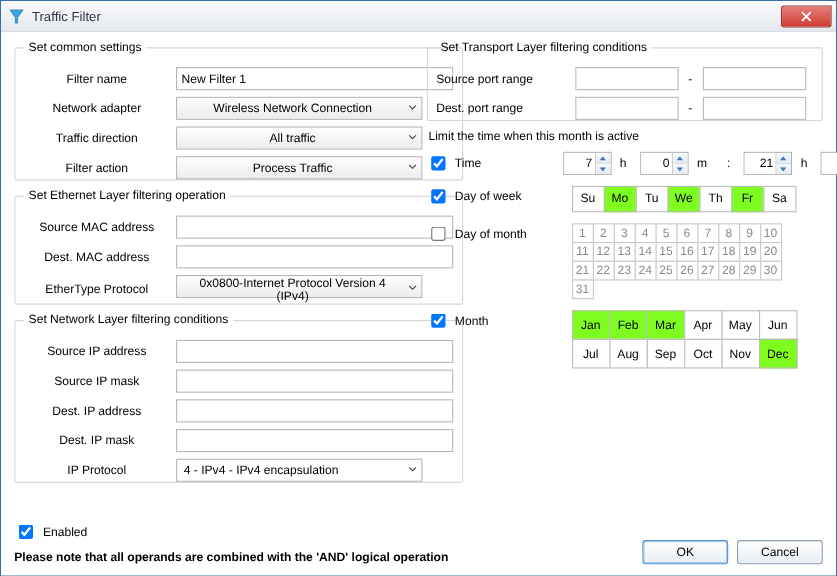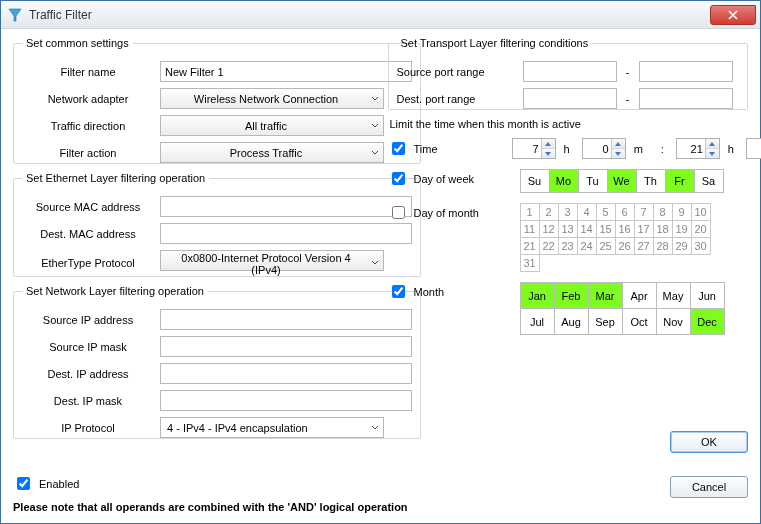--- a/index.html
+++ b/index.html
@@ -59,21 +59,21 @@
 .mon { display:flex; flex-wrap:wrap; width: calc(35px * 6); align-items: center; }
 .mon .cell { width:35px; height:27px; margin-top:-1px;}
 .mon .cell:nth-child(6n+1){ margin-left:0; }
 .mon .cell:nth-child(-n+6){ margin-top:0; }
 
 .right-block { display:flex; align-items:flex-start; gap: 12px; margin-top:10px; }
 .right-block .checkrow { margin-top:0; }
 
 .bottom { position:absolute; left:12px; right:12px; bottom:10px; }
 .note { margin-top: 8px; font-weight: bold; }
-.btns { position:absolute; right:0; bottom:15px; display:flex; gap:23px;flex-direction:column; }
+.btns { position:absolute; right:0; bottom:0; display:flex; gap:8px; }
 .btn { width:78px; height:22px; border:1px solid #8b9db5; border-radius:3px; background:linear-gradient(#fdfdfd,#e9eef4); cursor:pointer; }
 .btn.primary { border-color:#4a90d9; box-shadow: 0 0 0 1px #a9cdf0 inset; }
 .sep-colon { margin: 0 6px; }
 </style>
 </head>
 <body>
 
 <div class="window">
   <div class="titlebar">
     <span class="icon">
@@ -131,21 +131,21 @@
             </div>
           <div class="row">
               <span class="lbl">EtherType Protocol</span>
             <span class="combo-wrap"><button class="combo" style="text-align:center">0x0800-Internet Protocol Version 4 (IPv4)</button><span class="chev"><svg viewBox="0 0 8 8">
                     <path d="M1 2l3 3 3-3" fill="none" stroke="#444"></path>
                   </svg></span></span>
           </div>
         </fieldset>
 
         <fieldset>
-          <legend>Set Network Layer filtering operation</legend>
+          <legend>Set Network Layer filtering conditions</legend>
           <div class="row">
               <span class="lbl">Source IP address</span>
             <input class="text" value="" style="">
             </div>
           <div class="row">
               <span class="lbl">Source IP mask</span>
             <input class="text" value="" style="">
             </div>
           <div class="row">
               <span class="lbl">Dest. IP address</span>

